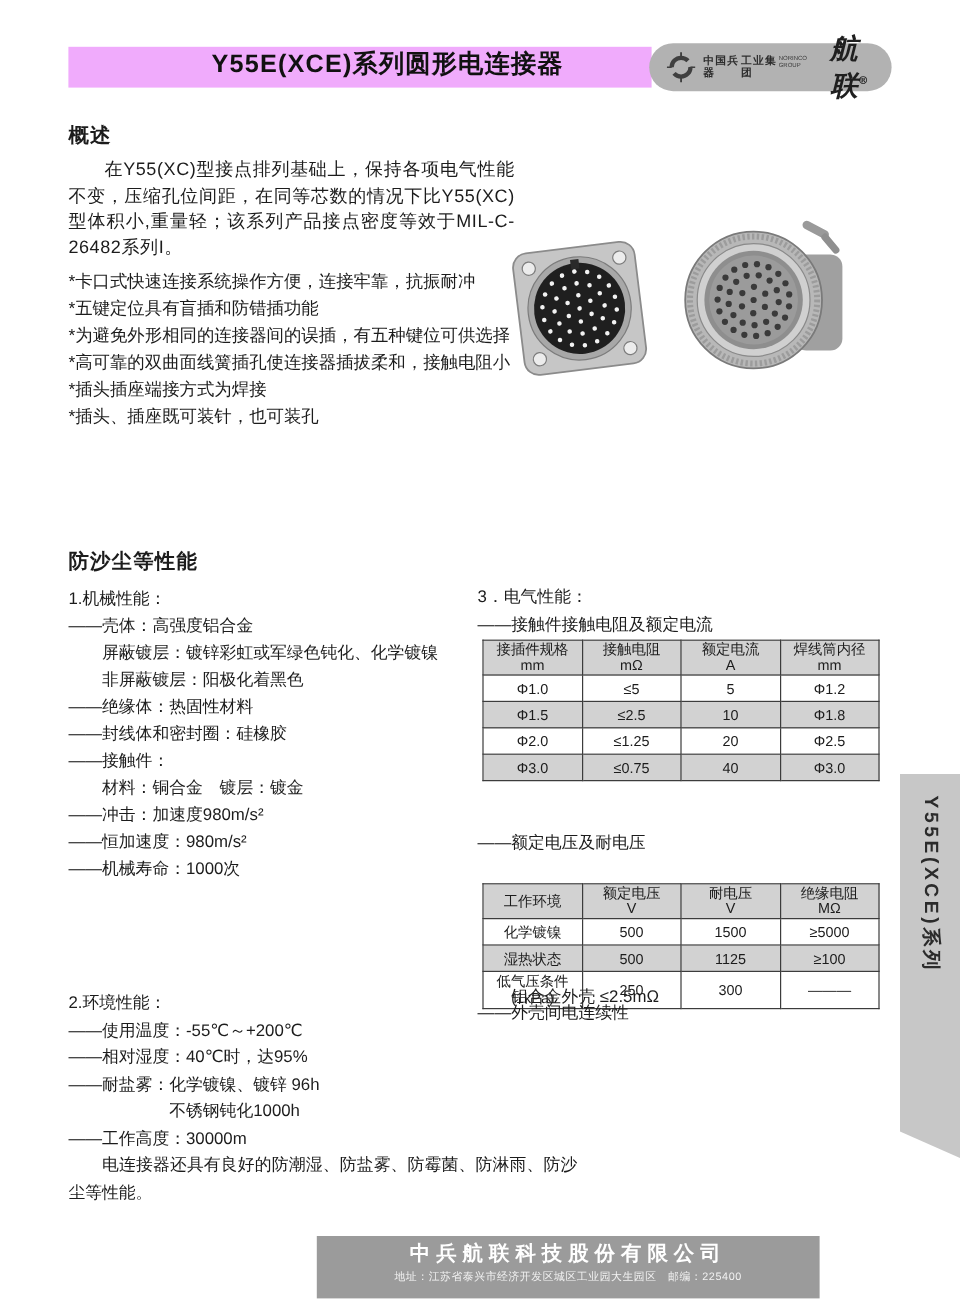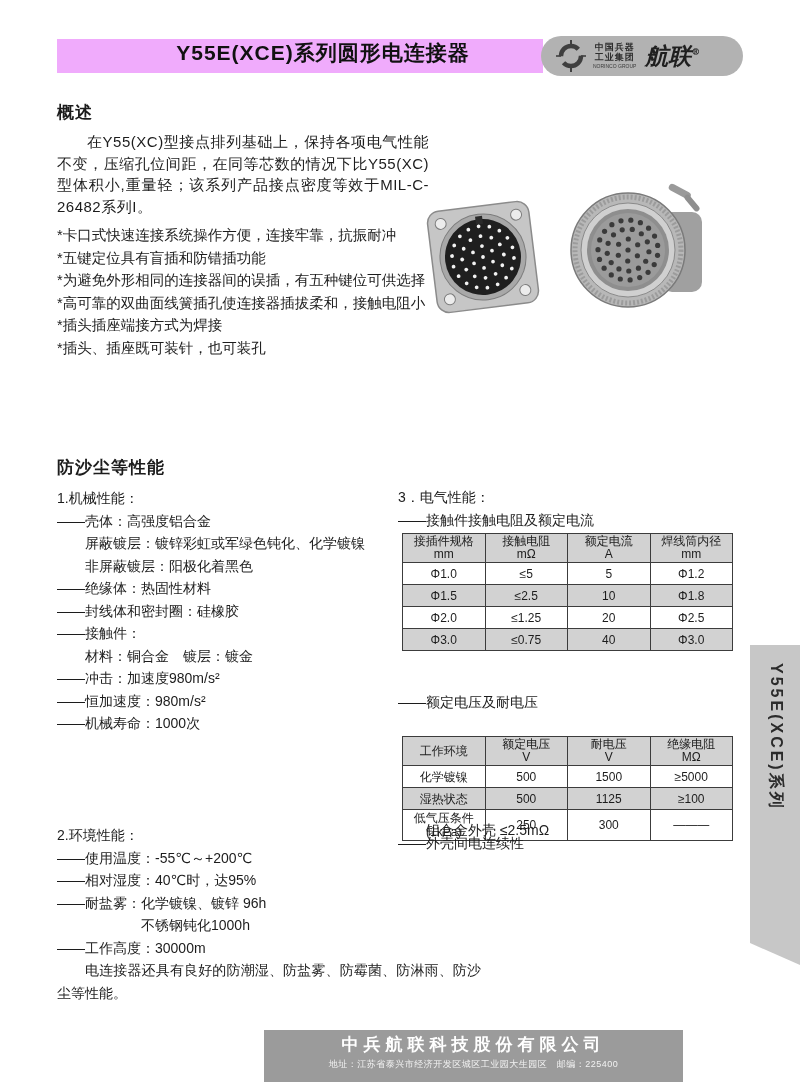--- a/index.html
+++ b/index.html
@@ -9,21 +9,21 @@
     font-family:"Liberation Sans","DejaVu Sans",sans-serif; color:#1c1c1c;
   }
   .abs { position:absolute; }
 
   
   #title-bar { left:57px; top:39px; width:486px; height:34px; background:#f0abfc;
     display:flex; align-items:flex-start; justify-content:center; padding-left:46px; }
   #title-bar span { font-size:21px; font-weight:bold; letter-spacing:1px; color:#111; }
   #logo-capsule { left:541px; top:36px; width:202px; height:40px; background:#b2b2b2;
     border-radius:20px; display:flex; align-items:center; padding:0 8px 0 14px; }
-  .logo-text { display:flex; flex-direction:column; line-height:1.1; margin-left:6px;align-items:center; }
+  .logo-text { display:flex; flex-direction:row; line-height:1.1; margin-left:6px; }
   .logo-cn { font-size:9px; font-weight:bold; color:#2d2d2d; letter-spacing:1px; }
   .logo-en { font-size:5px; color:#3a3a3a; margin-top:1px; }
   .logo-brand { font-size:23px; font-weight:bold; font-style:italic;
     font-family:"DejaVu Serif","Liberation Serif",serif; color:#1f1f1f; margin-left:9px; }
   .logo-reg { font-size:9px; vertical-align:super; font-style:normal; }
 
   
   #overview-heading { left:57px; top:101px; font-size:17px; font-weight:bold; letter-spacing:1px; }
   #overview-para { left:57px; top:131px; width:372px; font-size:15px; line-height:21.5px;
     text-indent:2em; text-align:justify; letter-spacing:0.5px; }

